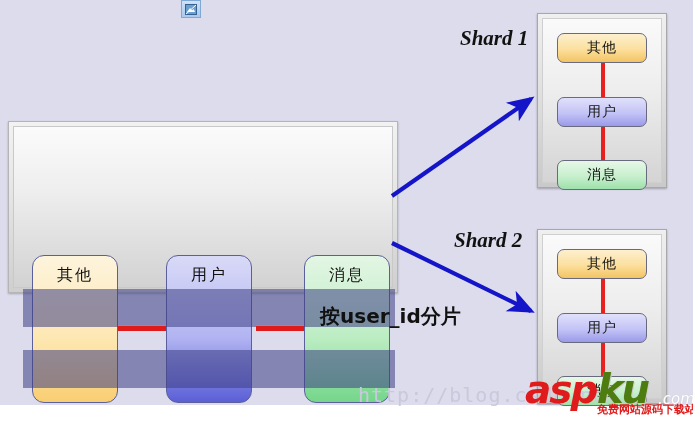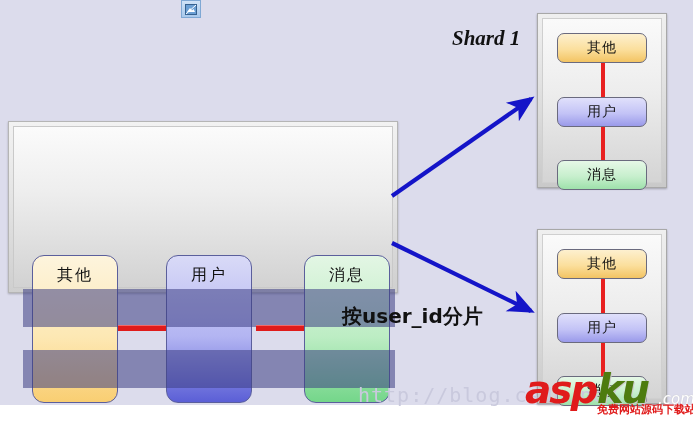--- a/index.html
+++ b/index.html
@@ -128,27 +128,28 @@
   .redlink-2{top:112px;height:35px;}
 
   
   .shard-label{
     position:absolute;
     font-family:"Liberation Serif", serif;
     font-style:italic;font-weight:bold;
     font-size:21px;color:#111;
     white-space:nowrap;
     z-index:6;
+    margin-left:8px;
   }
   #shard1-label{left:452px;top:26px;}
   #shard2-label{left:446px;top:228px;}
 
   
   #caption{
-    position:absolute;left:342px;top:303px;
+    position:absolute;left:320px;top:303px;
     font-family:"DejaVu Sans", sans-serif;
     font-weight:bold;
     font-size:20px;color:#111;
     white-space:nowrap;
     z-index:6;
   }
 
   
   #arrows{
     position:absolute;left:0;top:0;width:693px;height:422px;
@@ -233,20 +234,21 @@
   <div class="shard-label" id="shard1-label">Shard 1</div>
   <div class="shard-frame" id="shard1-frame">
     <div class="shard-inner"></div>
     <div class="redlink redlink-1"></div>
     <div class="redlink redlink-2"></div>
     <div class="node node-other node-r1">其他</div>
     <div class="node node-user node-r2">用户</div>
     <div class="node node-msg node-r3">消息</div>
   </div>
 
+  <div class="shard-label" id="shard2-label">Shard 2</div>
   <div class="shard-frame" id="shard2-frame">
     <div class="shard-inner"></div>
     <div class="redlink redlink-1"></div>
     <div class="redlink redlink-2"></div>
     <div class="node node-other node-r1">其他</div>
     <div class="node node-user node-r2">用户</div>
     <div class="node node-msg node-r3">消息</div>
   </div>
 
   <div id="caption">按user_id分片</div>

